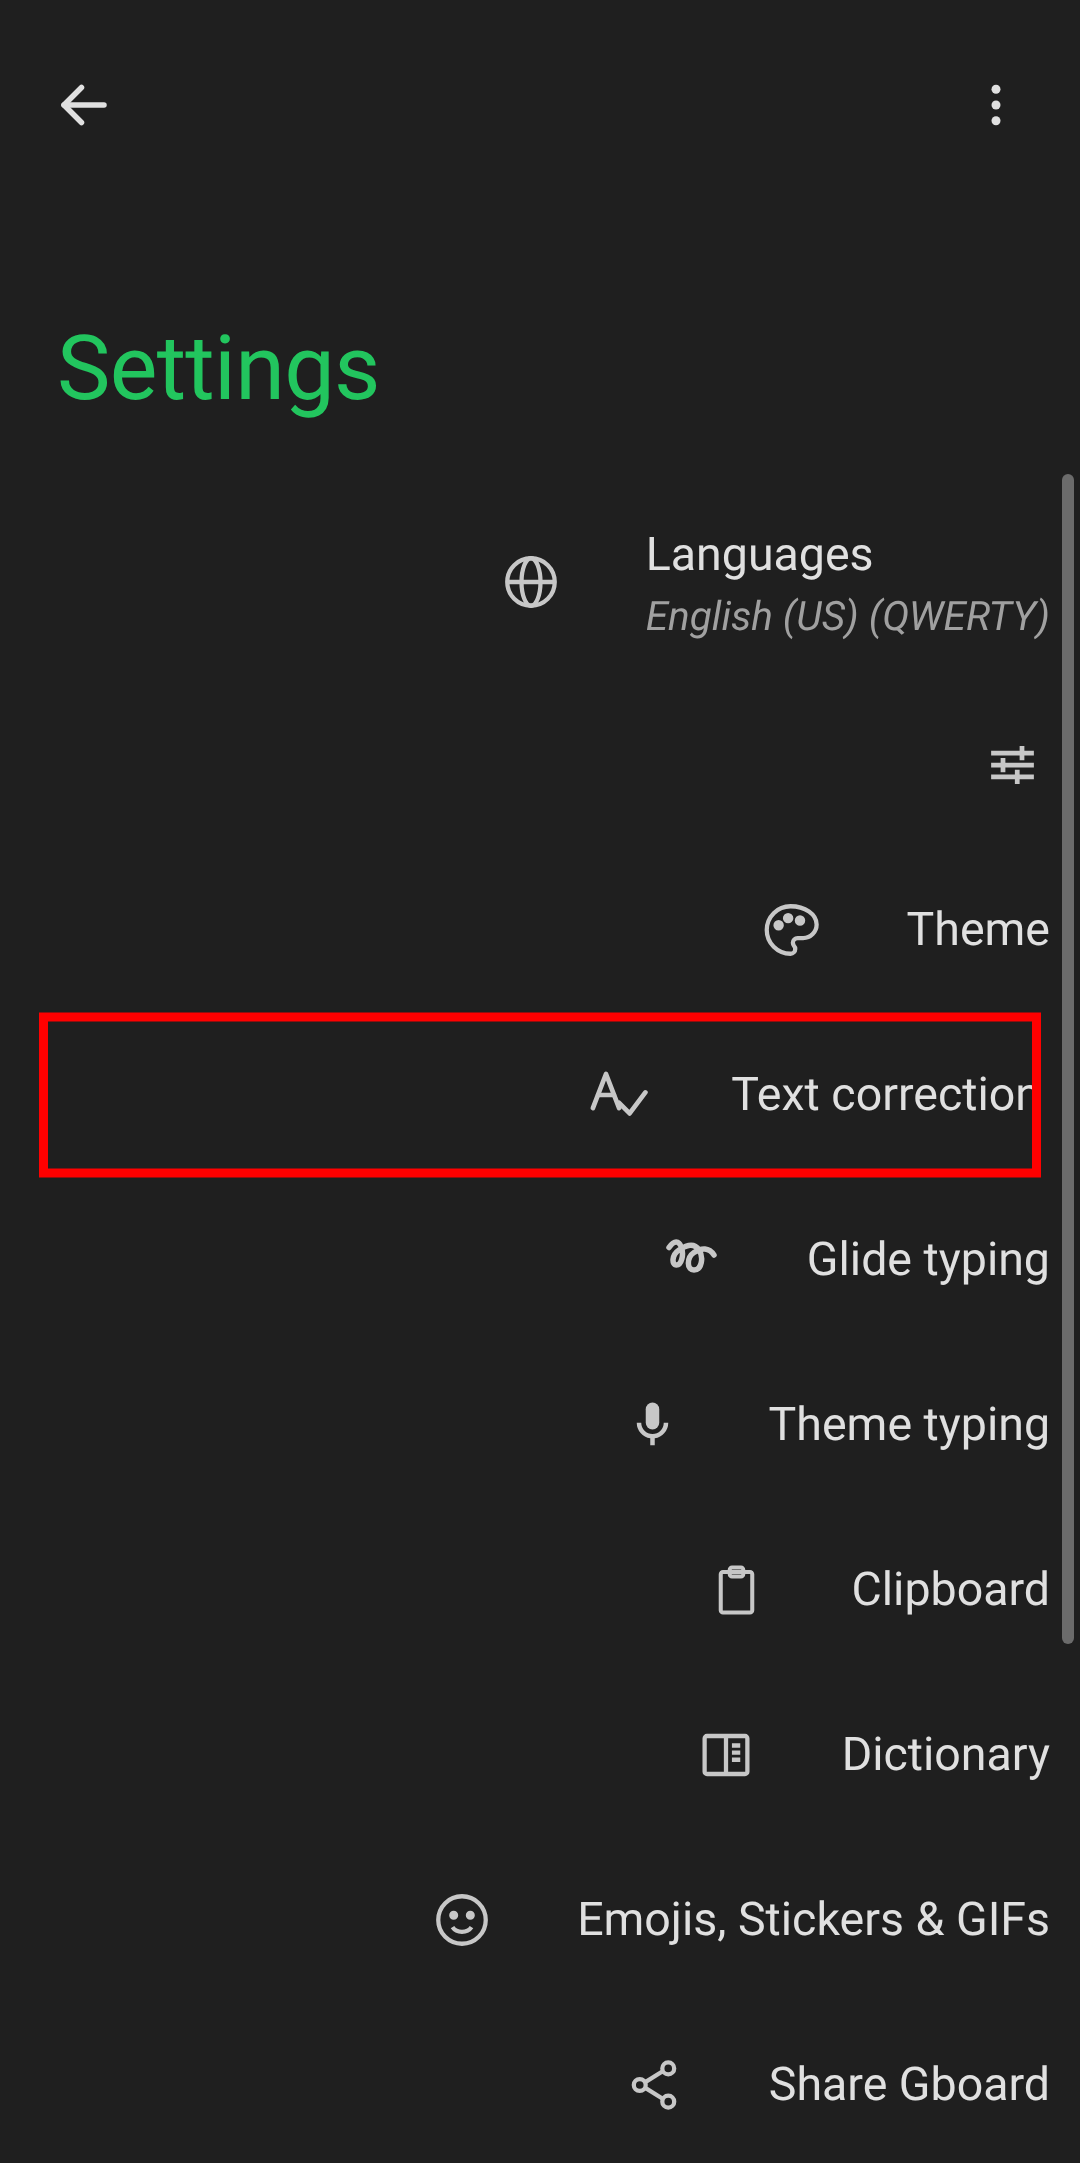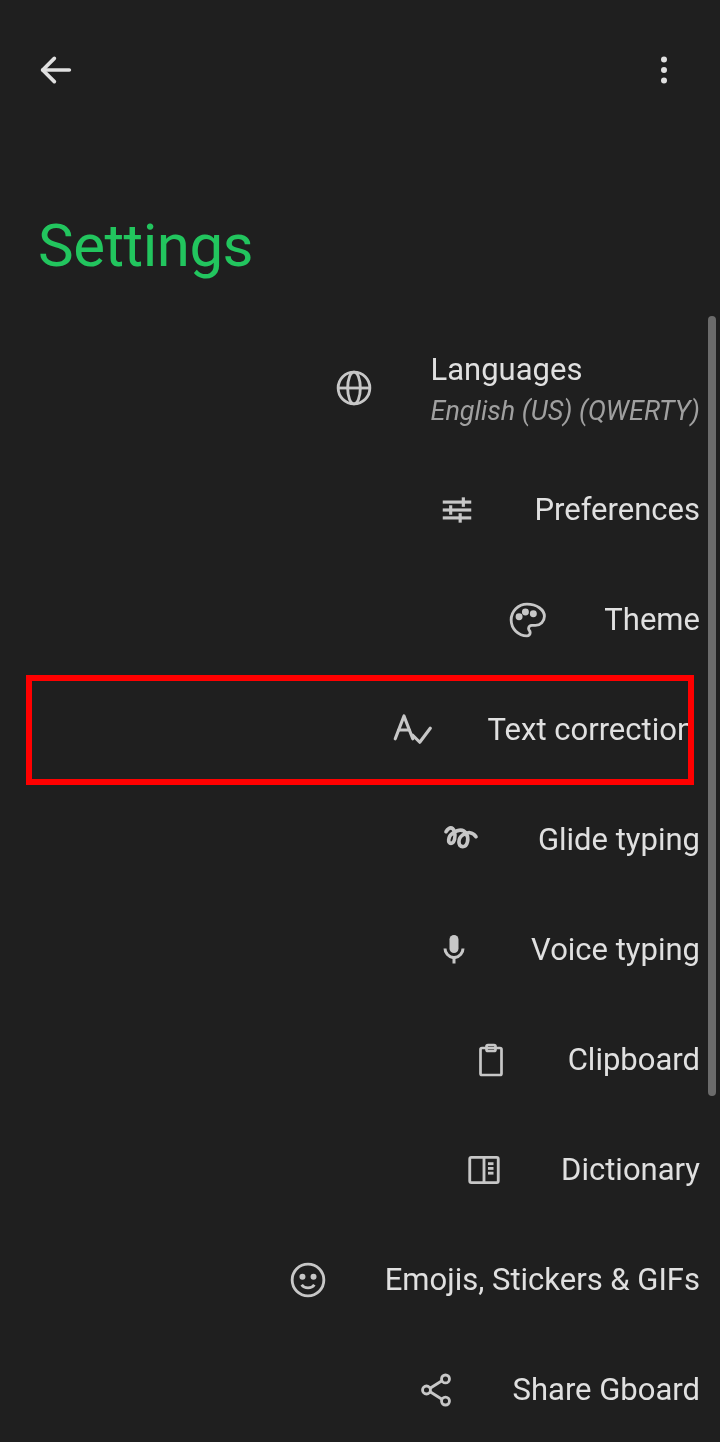--- a/index.html
+++ b/index.html
@@ -129,23 +129,20 @@
     <span class="item-icon">
       <svg width="38" height="38" viewBox="0 0 24 24" fill="none" stroke="currentColor" stroke-width="2">
         <line x1="3" y1="7" x2="21" y2="7"></line>
         <line x1="3" y1="12" x2="21" y2="12"></line>
         <line x1="3" y1="17" x2="21" y2="17"></line>
         <line x1="16" y1="4" x2="16" y2="10"></line>
         <line x1="8" y1="9" x2="8" y2="15"></line>
         <line x1="14" y1="14" x2="14" y2="20"></line>
       </svg>
     </span>
-    <div class="item-texts">
-      <span class="item-title">Preferences</span>
-    </div>
   </div>
 
   <div class="settings-item">
     <span class="item-icon">
       <svg width="38" height="38" viewBox="0 0 24 24" fill="none" stroke="currentColor" stroke-width="1.8">
         <path d="M12 2C6.5 2 2 6.5 2 12s4.5 10 10 10c1.1 0 2-.9 2-2 0-.5-.2-1-.5-1.3-.3-.4-.5-.8-.5-1.3 0-1.1.9-2 2-2h2.3c3.2 0 5.7-2.6 5.7-5.7C23 5.4 18.1 2 12 2z"></path>
         <circle cx="7" cy="10" r="1.3" fill="currentColor"></circle>
         <circle cx="11" cy="7" r="1.3" fill="currentColor"></circle>
         <circle cx="16" cy="8" r="1.3" fill="currentColor"></circle>
       </svg>
@@ -180,21 +177,21 @@
   </div>
 
   <div class="settings-item">
     <span class="item-icon">
       <svg width="36" height="36" viewBox="0 0 24 24" fill="currentColor">
         <path d="M12 14a3 3 0 0 0 3-3V5a3 3 0 0 0-6 0v6a3 3 0 0 0 3 3z"></path>
         <path d="M17 11a5 5 0 0 1-10 0H5a7 7 0 0 0 6 6.92V21h2v-3.08A7 7 0 0 0 19 11h-2z"></path>
       </svg>
     </span>
     <div class="item-texts">
-      <span class="item-title">Voice typing</span>
+      <span class="item-title">Theme typing</span>
     </div>
   </div>
 
   <div class="settings-item">
     <span class="item-icon">
       <svg width="36" height="36" viewBox="0 0 24 24" fill="none" stroke="currentColor" stroke-width="1.8">
         <rect x="5" y="4" width="14" height="18" rx="1"></rect>
         <rect x="9" y="2" width="6" height="4" rx="1"></rect>
       </svg>
     </span>

